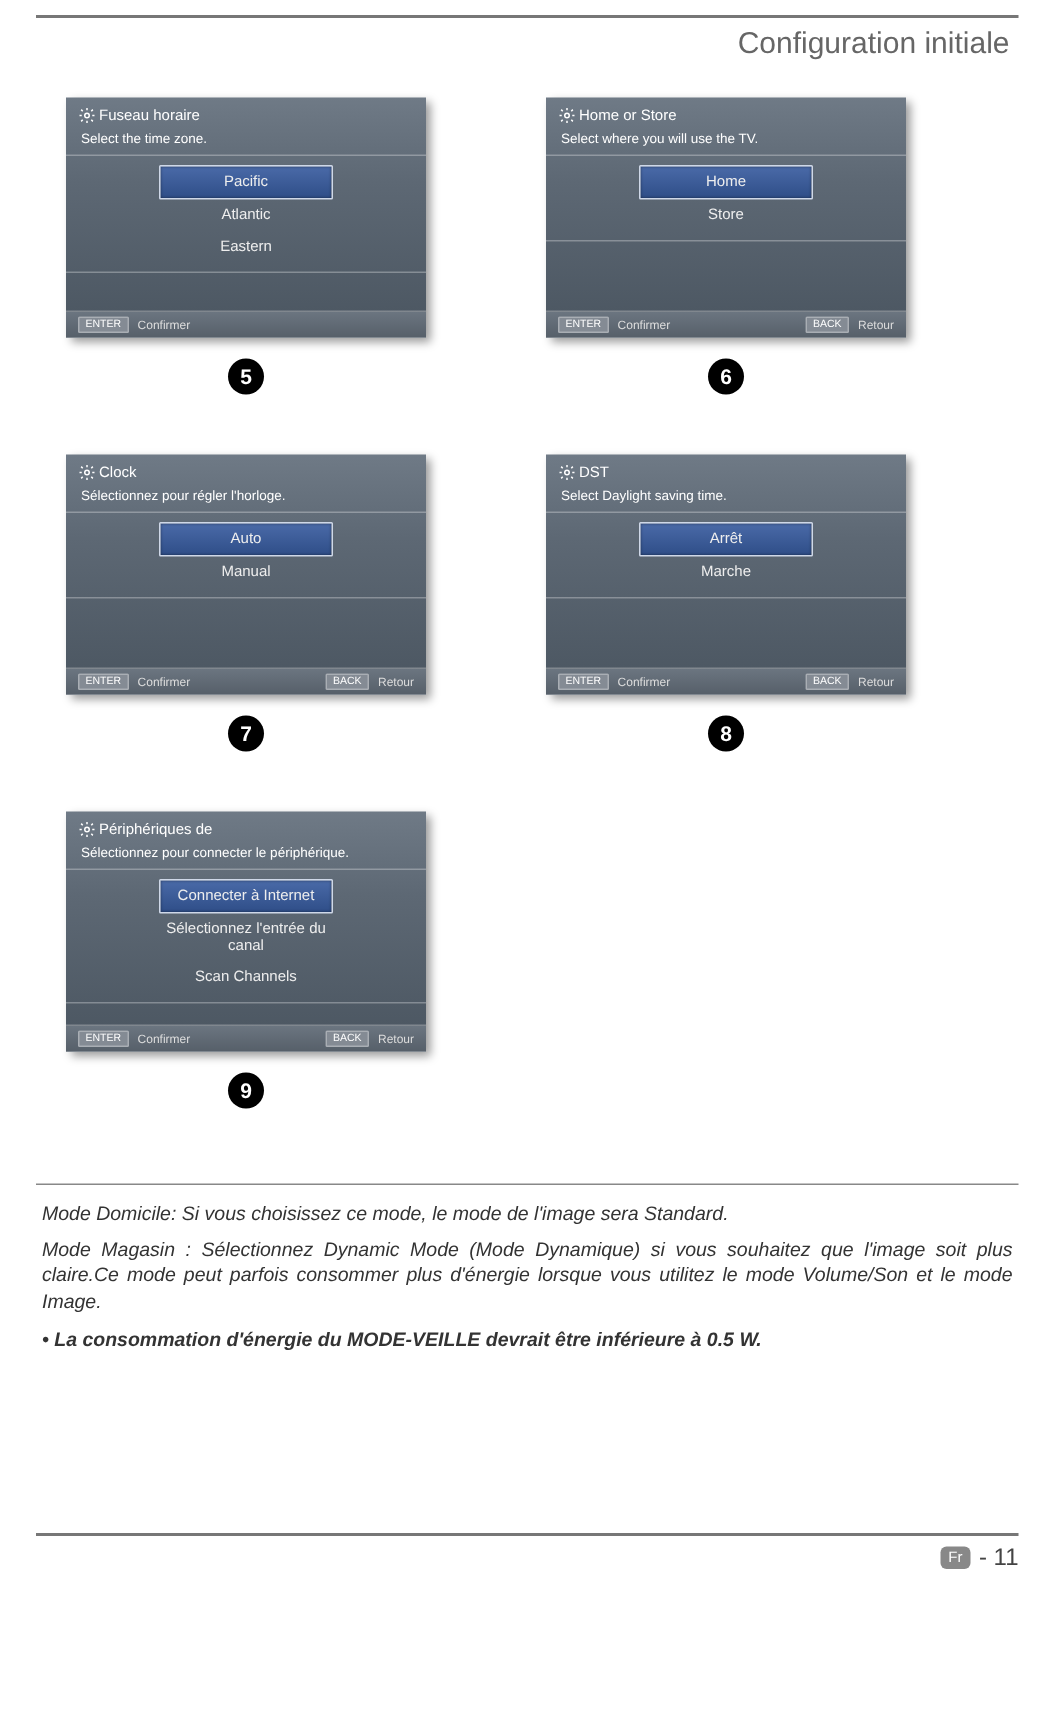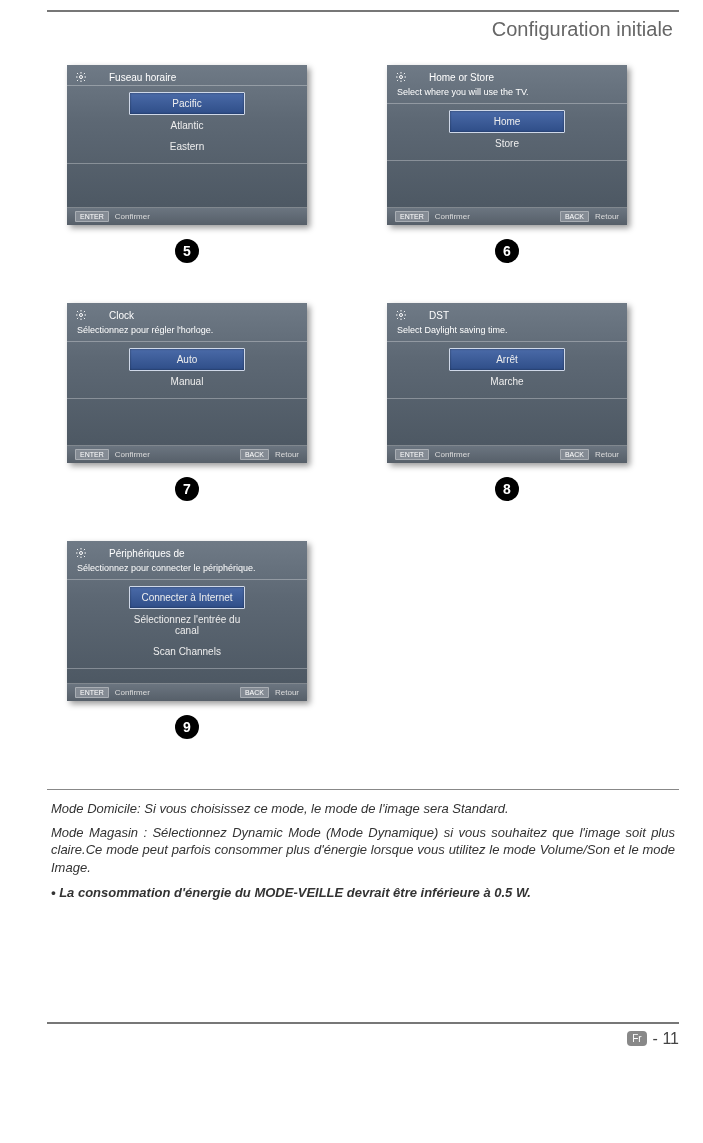--- a/index.html
+++ b/index.html
@@ -5,21 +5,20 @@
   * { box-sizing: border-box; margin: 0; padding: 0; }
   body {
     font-family: Arial, Helvetica, sans-serif;
     background: #fff;
     width: 703px;
     margin: 0 auto;
     color: #333;
   }
   .page {
     padding: 0 24px 20px 24px;
-    margin-left: 23px;
   }
   .header-line {
     border-top: 2px solid #777;
     margin-top: 10px;
   }
   .header-title {
     text-align: right;
     font-size: 20px;
     color: #666;
     padding: 6px 6px 4px 0;
@@ -39,21 +38,21 @@
     height: 160px;
     background: linear-gradient(#6f7a86 0%, #5d6874 35%, #4a5560 100%);
     position: relative;
     box-shadow: 3px 3px 6px rgba(0,0,0,0.4);
     color: #fff;
     font-size: 10px;
   }
   .panel-title-row {
     display: flex;
     align-items: center;
-    gap: 22px;
+    gap: 2px;
     padding: 6px 8px 2px 8px;
   }
   .gear {
     width: 12px;
     height: 12px;
     display: inline-block;
     position: relative;
   }
   .gear svg { display: block; }
   .panel-sub {
@@ -173,20 +172,21 @@
         <div class="panel">
           <div class="panel-title-row">
             <span class="gear">
               <svg viewBox="0 0 24 24" width="12" height="12" fill="none" stroke="#fff" stroke-width="2">
                 <circle cx="12" cy="12" r="3"></circle>
                 <path d="M12 2v3M12 19v3M4.2 4.2l2.1 2.1M17.7 17.7l2.1 2.1M2 12h3M19 12h3M4.2 19.8l2.1-2.1M17.7 6.3l2.1-2.1"></path>
               </svg>
             </span>
             <span>Fuseau horaire</span>
           </div>
+          <div class="panel-sub">Select the time zone.</div>
           <div class="options">
             <div class="opt selected">Pacific</div>
             <div class="opt">Atlantic</div>
             <div class="opt">Eastern</div>
           </div>
           <div class="panel-footer">
             <span class="keycap">ENTER</span>
             <span class="footer-label">Confirmer</span>
           </div>
         </div>

